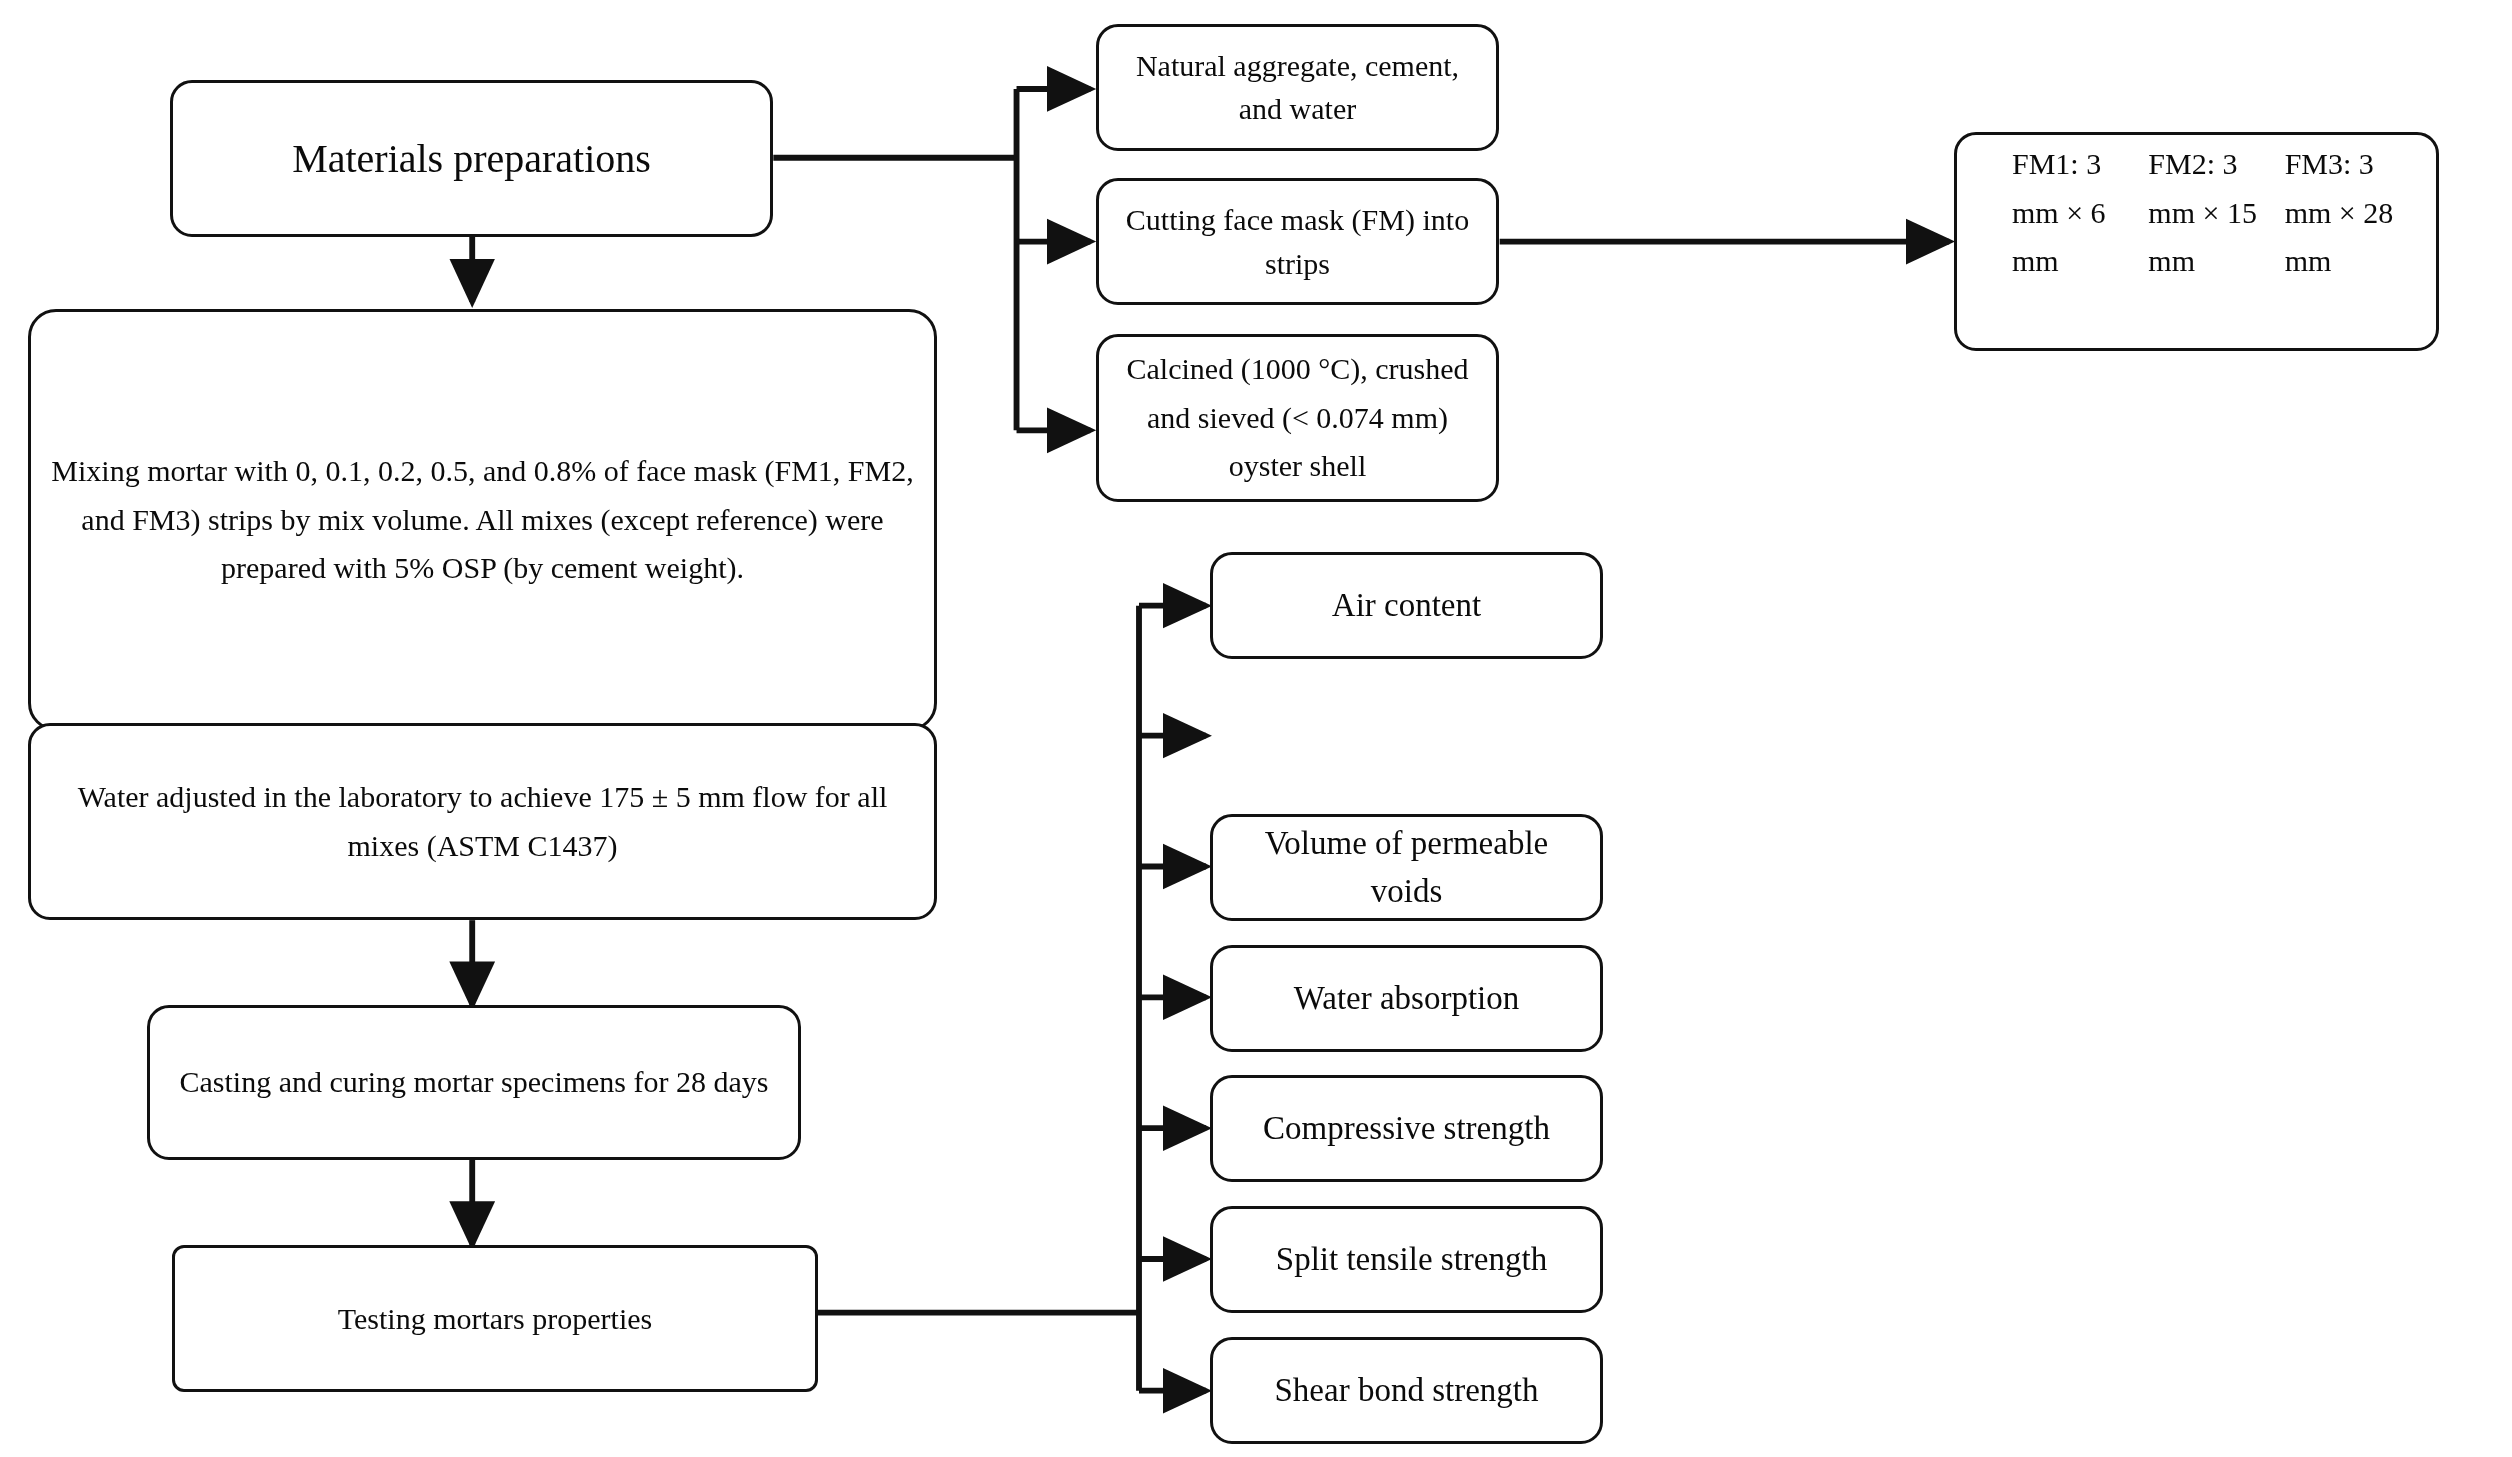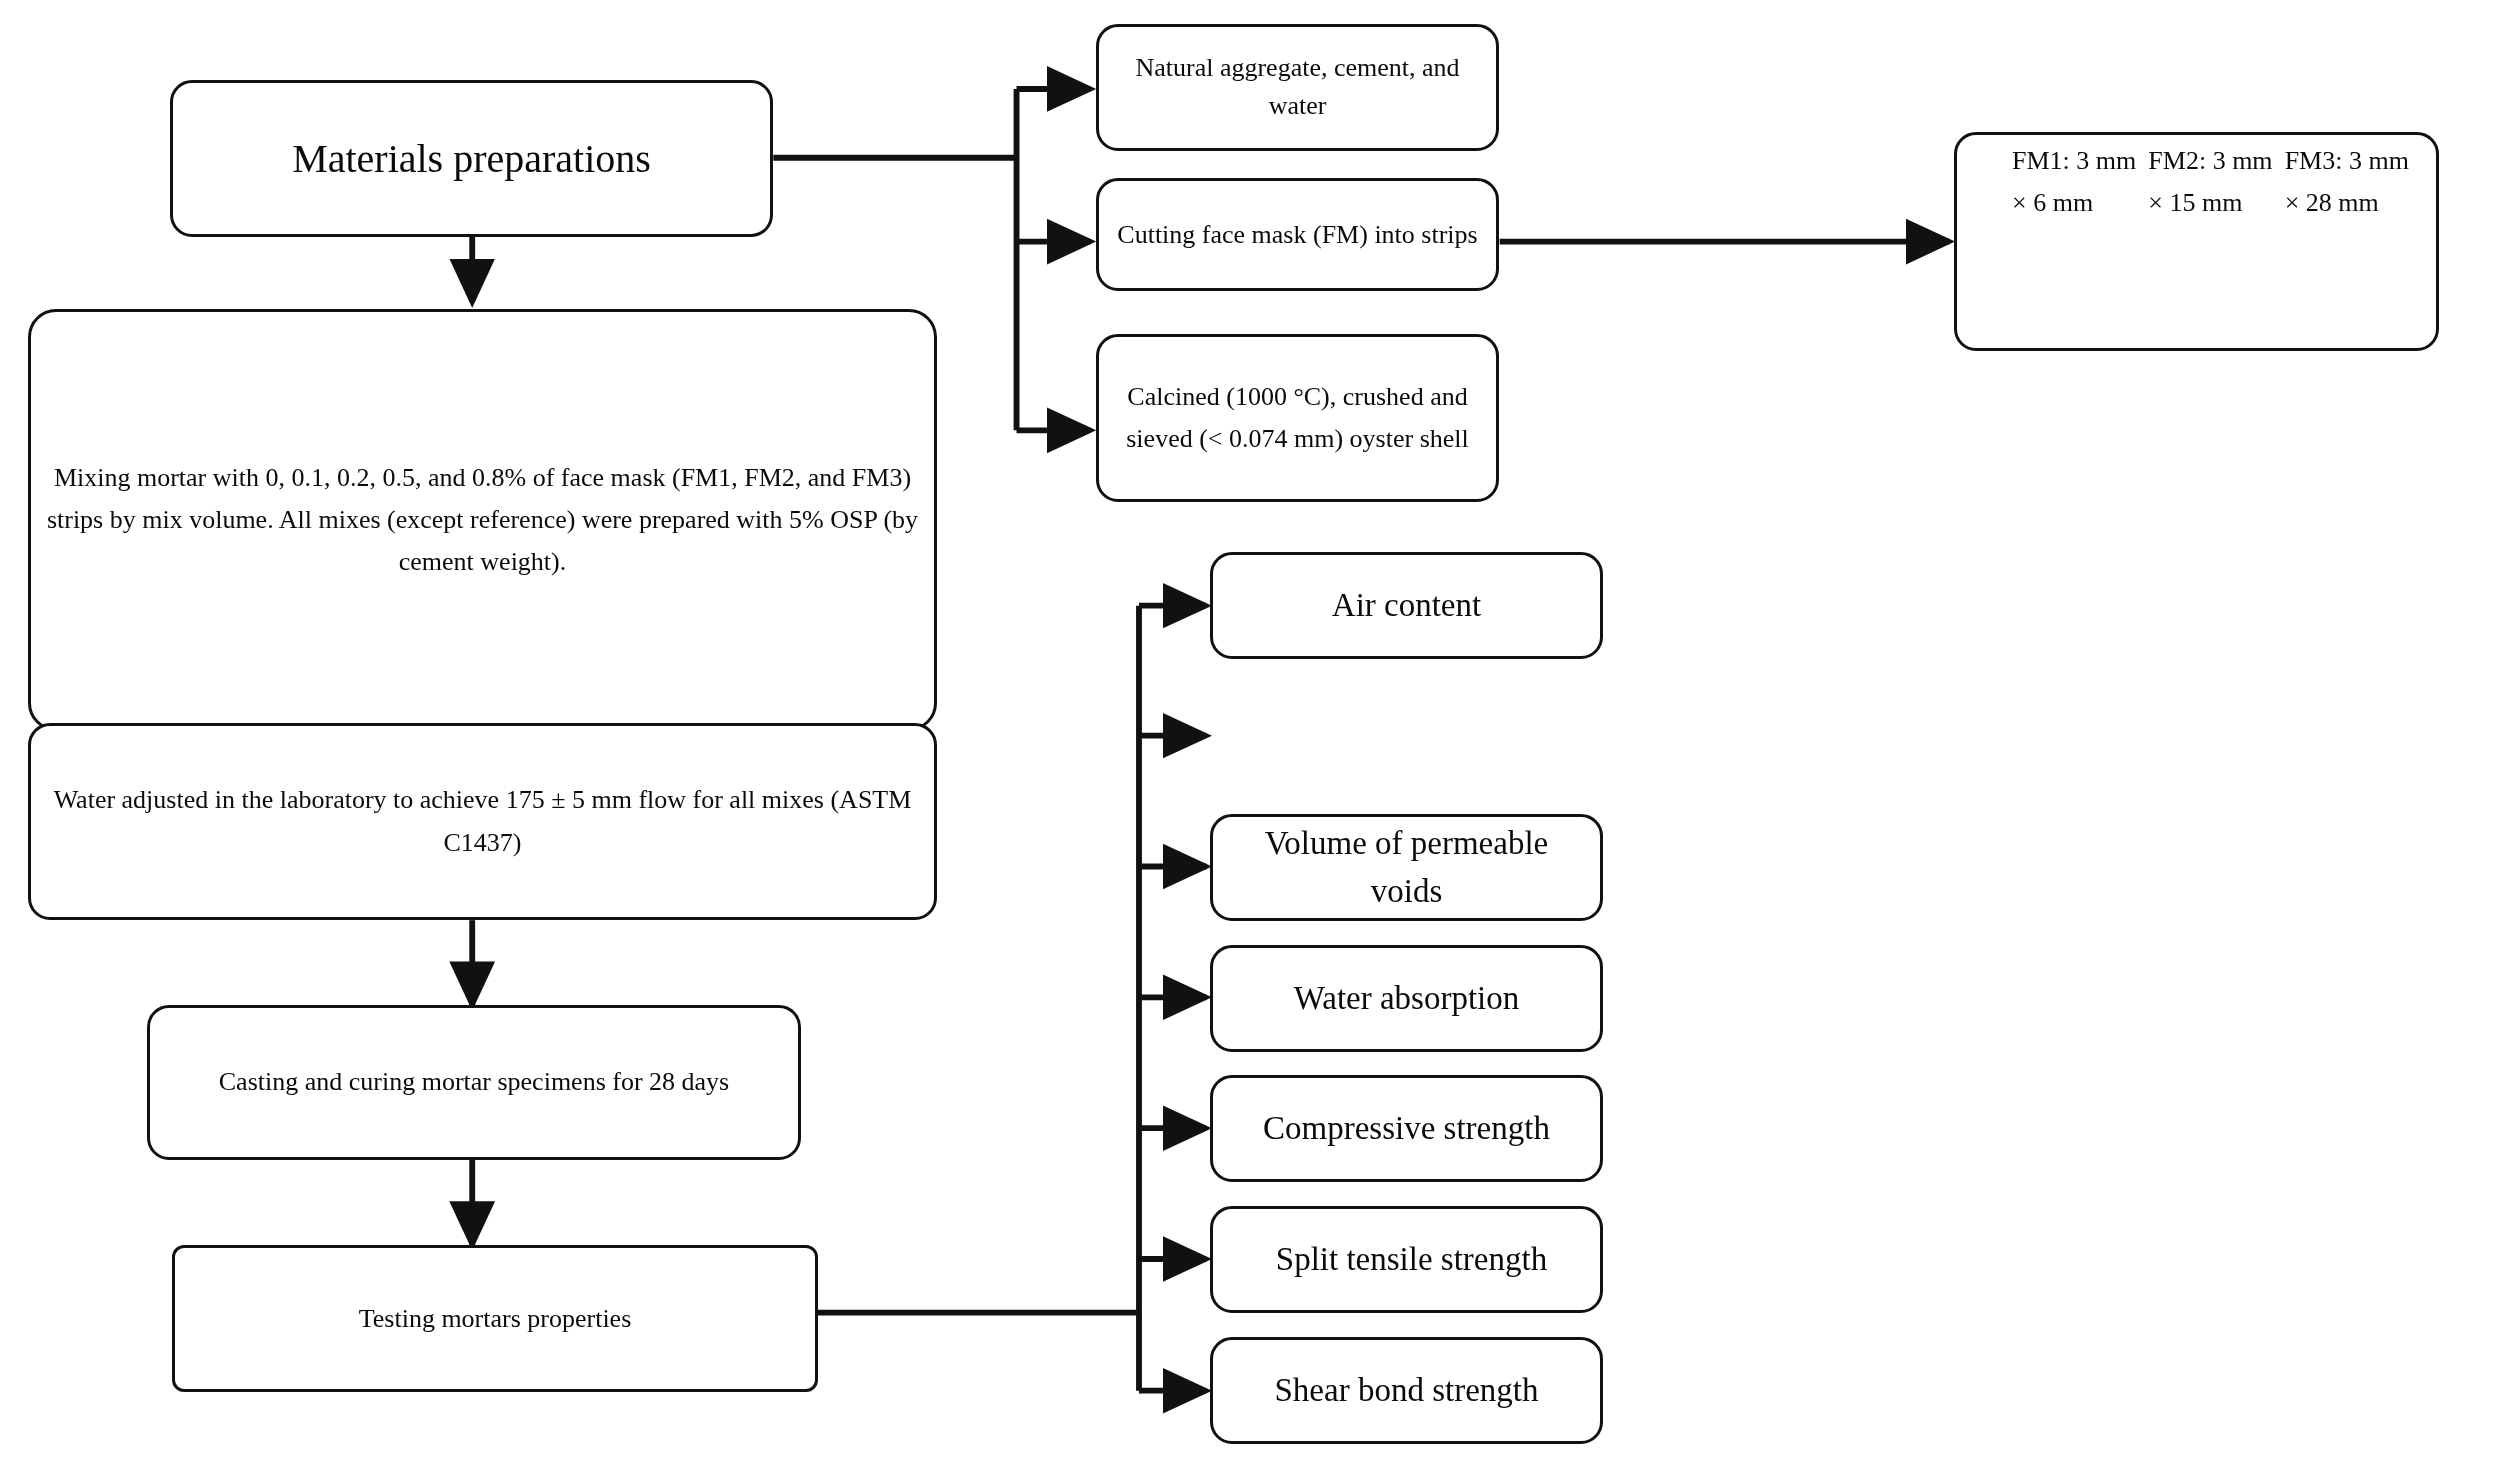--- a/index.html
+++ b/index.html
@@ -16,21 +16,21 @@
     display:flex;
     align-items:center;
     justify-content:center;
     text-align:center;
     color:#0b0b0b;
     line-height:1.45;
     padding:5px 15px;
   }
   .node .txt{display:block;width:100%;}
   .f-lg{font-size:40px;}
-  .f-md{font-size:26px;}
+  .f-md{font-size:30px;}
   .f-sm{font-size:33px;}
   .node.multiline{line-height:1.62;}
   .node.left-pad{justify-content:flex-start;padding-left:55px;text-align:left;}
 </style>
 </head>
 <body>
 
 <div id="stage">
 
   <svg class="wires" viewBox="0 0 2995 1737">
@@ -86,21 +86,21 @@
   </div>
 
   <div class="node f-md" style="left:172px;top:1245px;width:646px;height:147px;border-radius:12px;">
     <span class="txt">Testing mortars properties</span>
   </div>
 
   <div class="node f-md" style="left:1096px;top:23.5px;width:403px;height:127px;">
     <span class="txt">Natural aggregate, cement, and water</span>
   </div>
 
-  <div class="node f-md" style="left:1096px;top:178px;width:403px;height:113px;">
+  <div class="node f-md" style="left:1096px;top:178px;width:403px;height:127px;">
     <span class="txt">Cutting face mask (FM) into strips</span>
   </div>
 
   <div class="node multiline f-md" style="left:1096px;top:334px;width:403px;height:168px;">
     <span class="txt">Calcined (1000 °C), crushed and sieved (&lt; 0.074 mm) oyster shell</span>
   </div>
 
   <div class="node multiline f-md left-pad" style="left:1954px;top:132px;width:485px;height:219px;
        flex-direction:row;align-items:flex-start;justify-content:center;">
     <span class="txt" style="text-align:left;">FM1: 3 mm × 6 mm</span>

